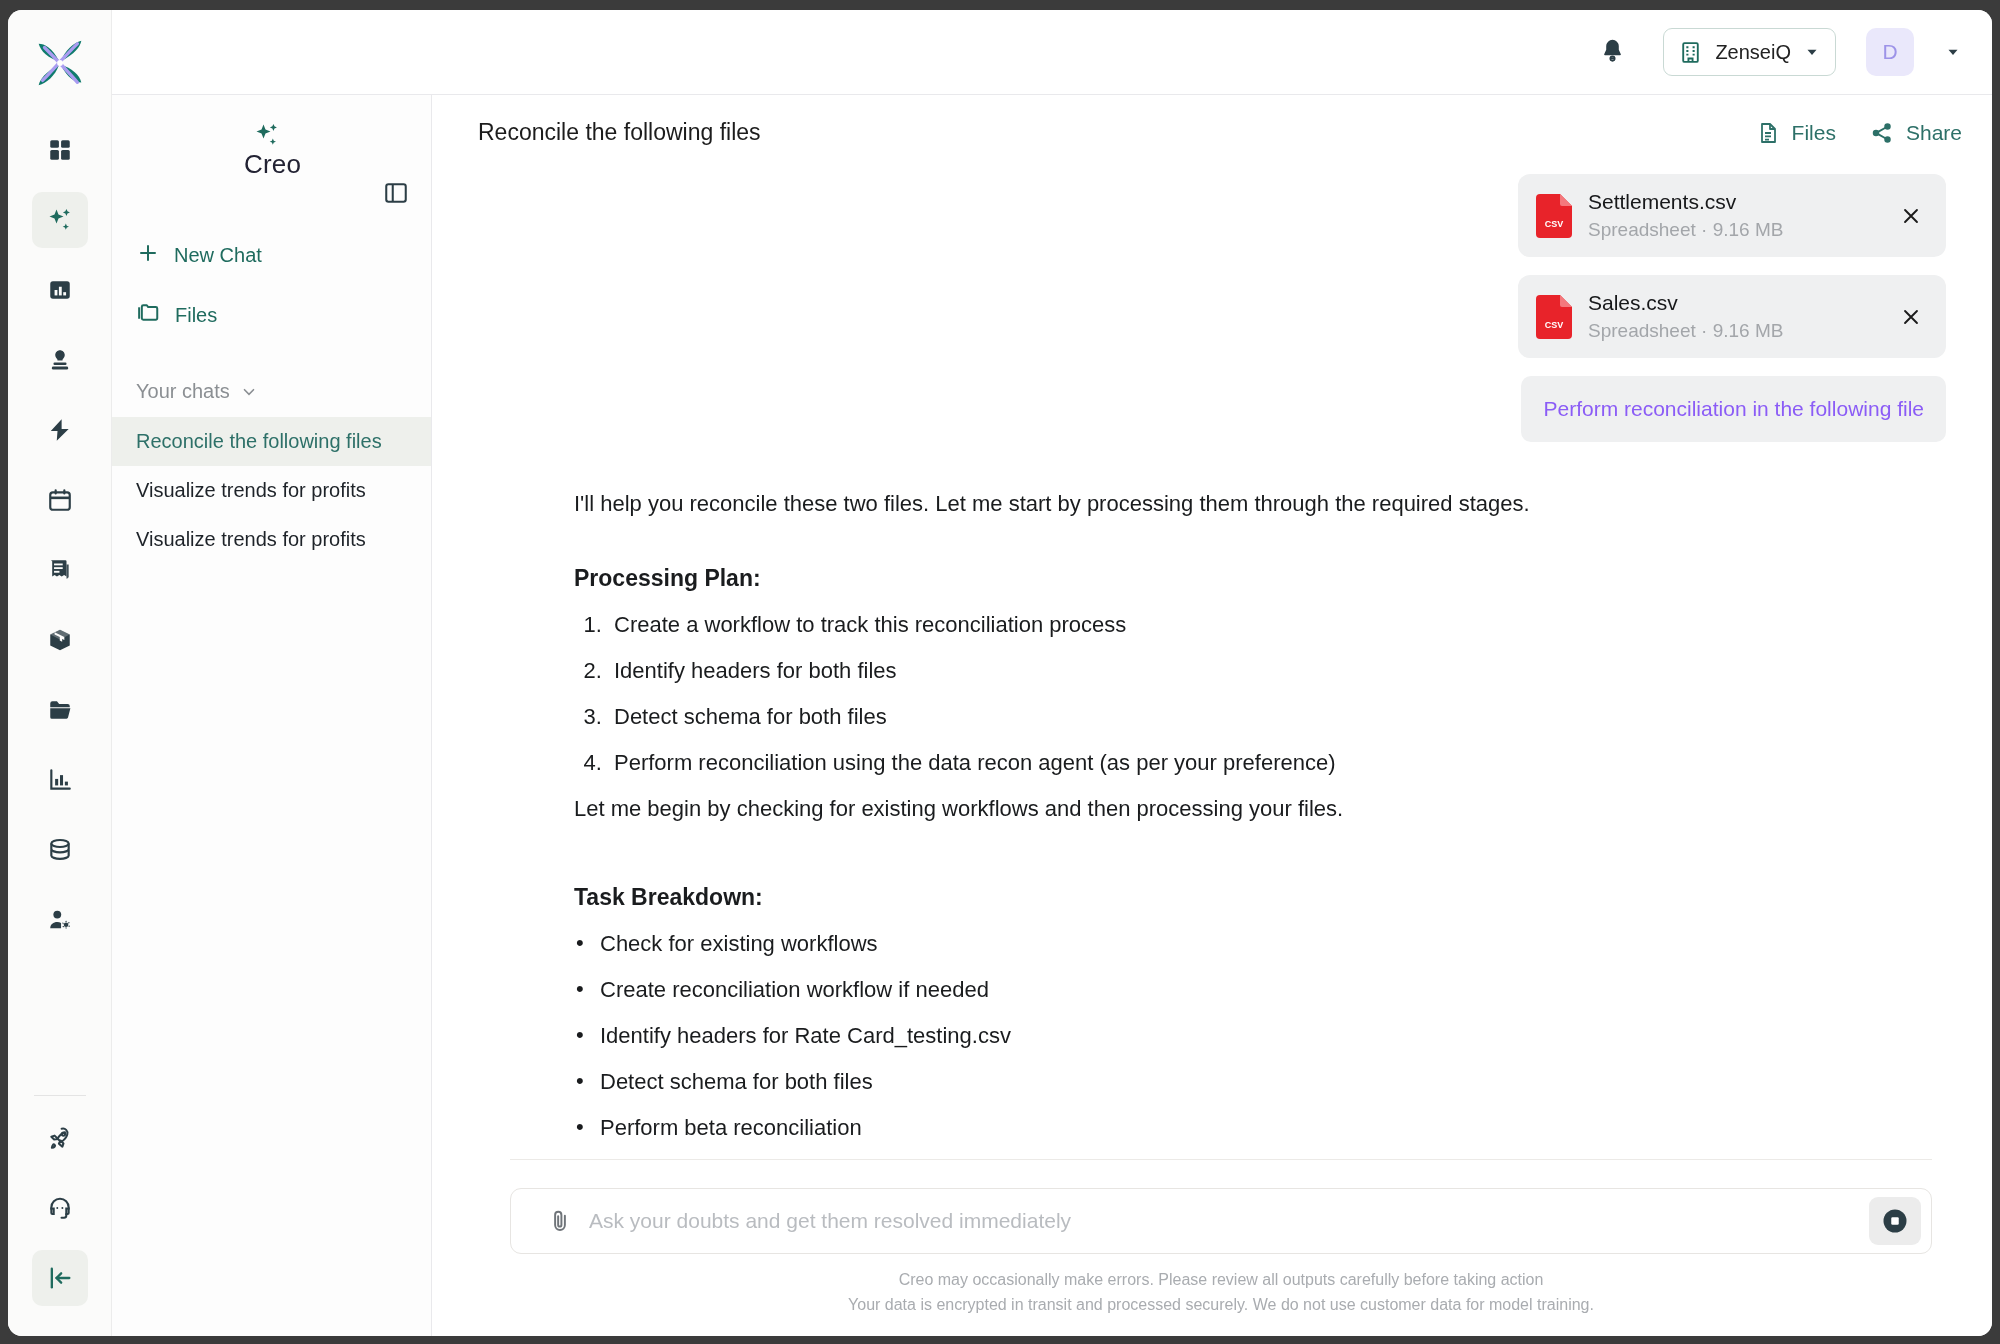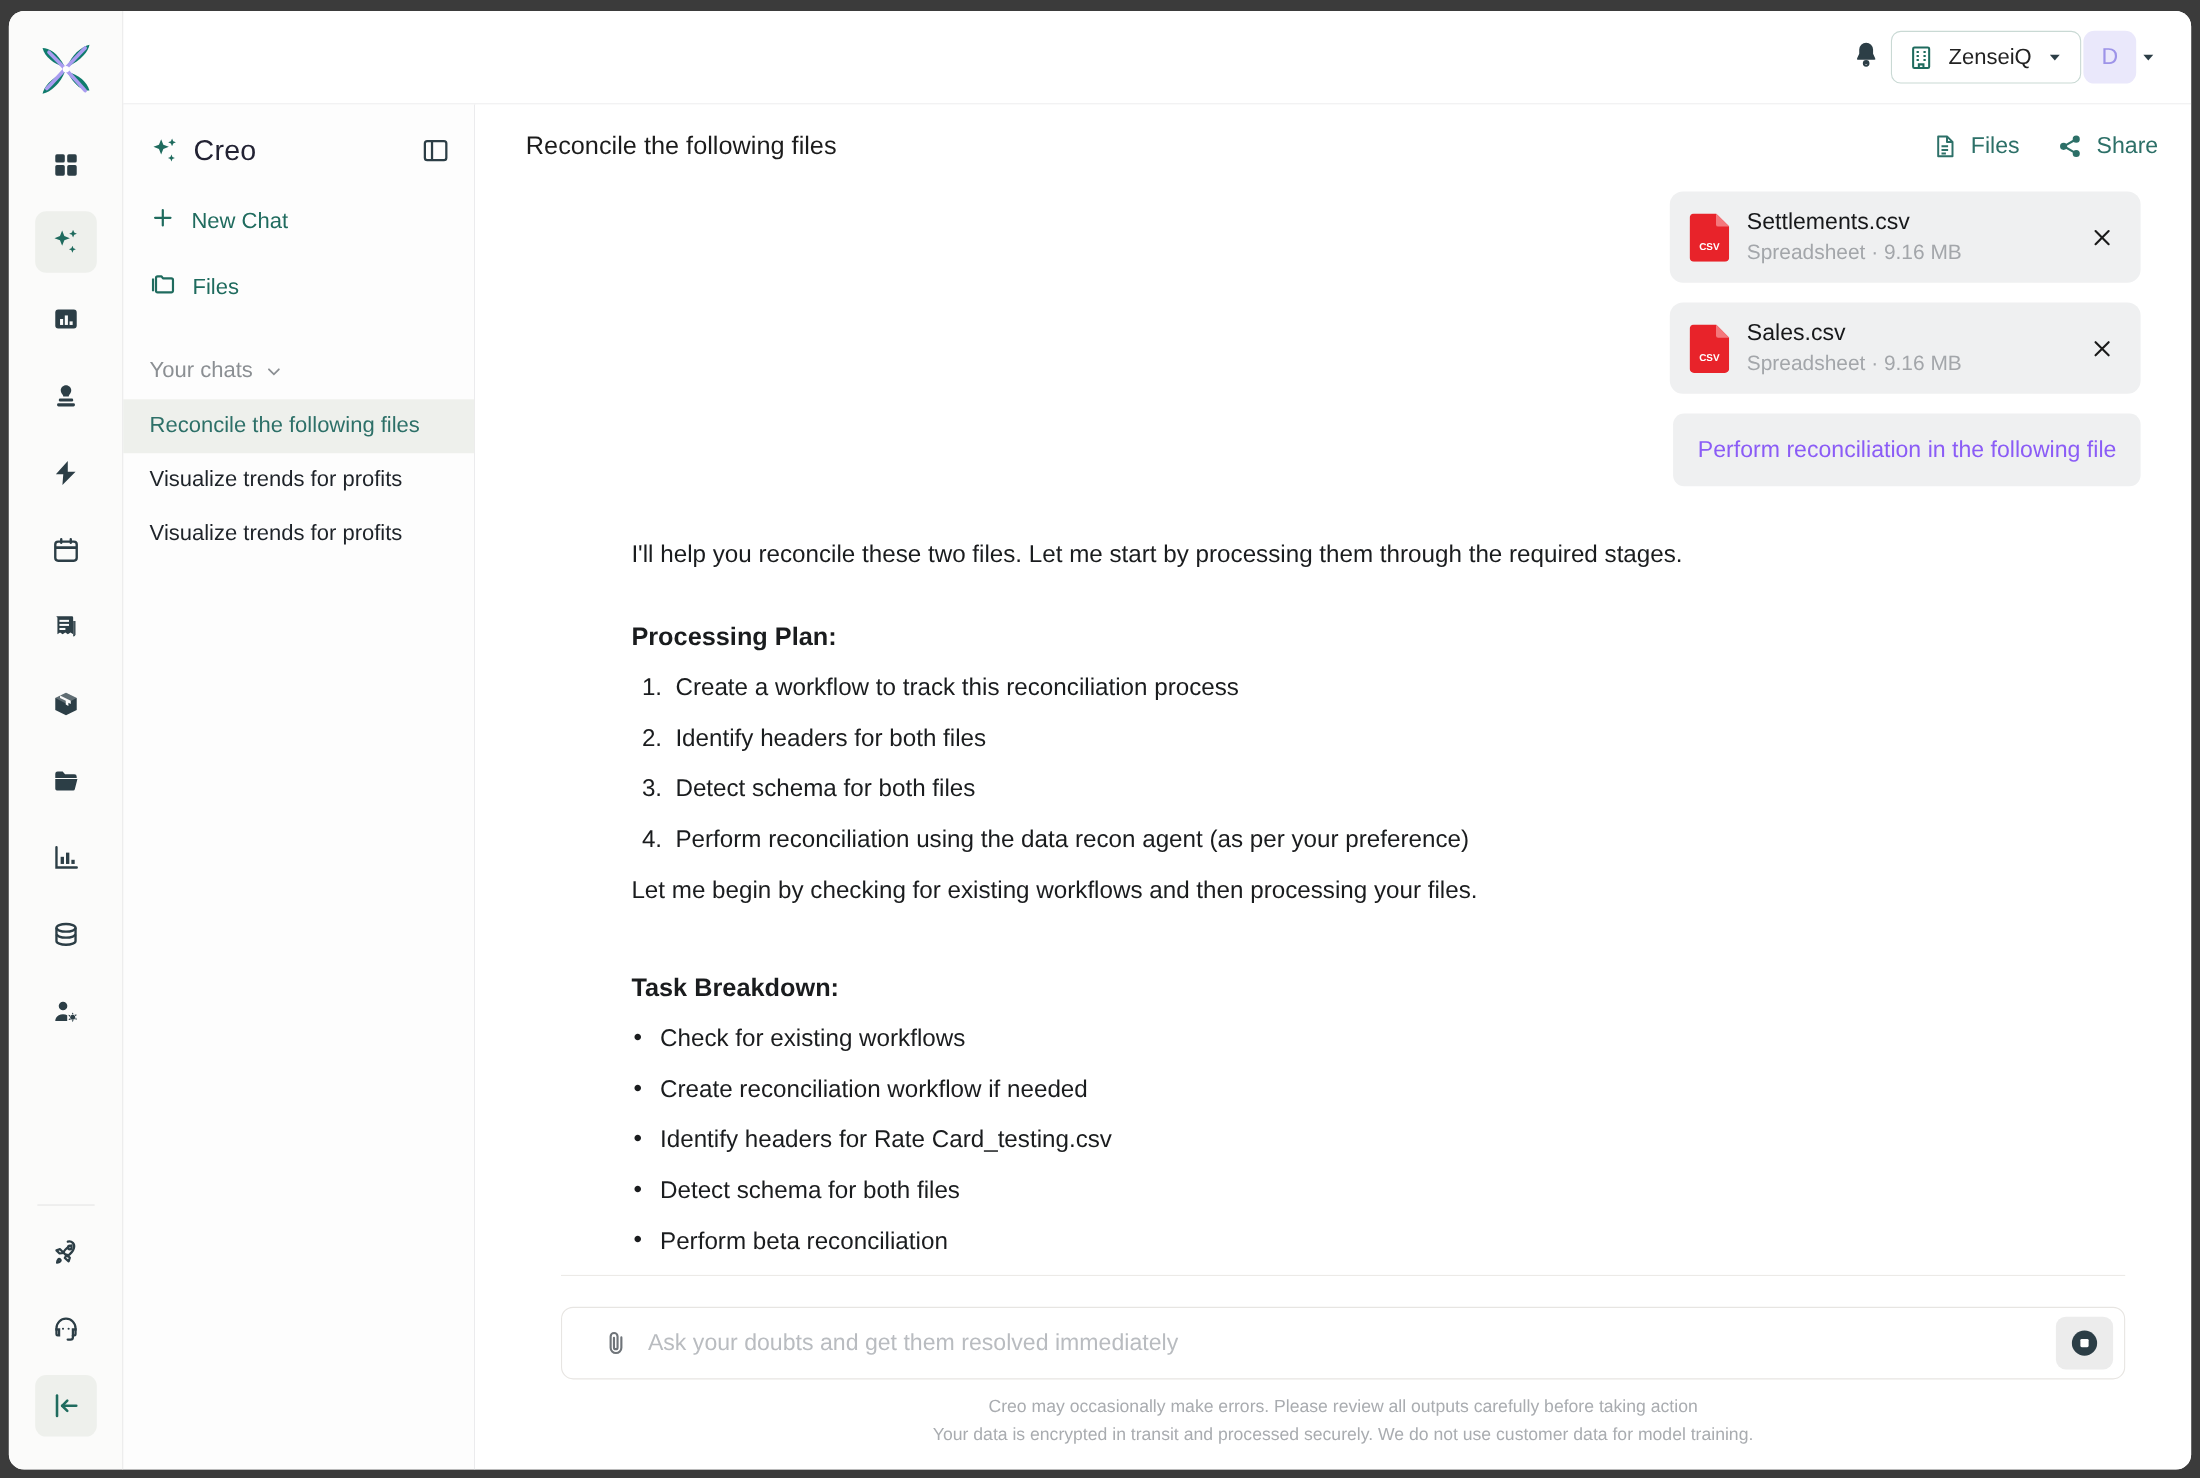--- a/index.html
+++ b/index.html
@@ -48,21 +48,21 @@
   
   .main-col { flex: 1 1 auto; display: flex; flex-direction: column; min-width: 0; }
 
   .topbar {
     height: 85px;
     background: #ffffff;
     border-bottom: 1px solid #e9e9ec;
     display: flex; align-items: center; justify-content: flex-end;
     padding-right: 30px;
     flex-shrink: 0;
-    gap: 2px;
+    gap: 30px;
   }
   .bell-btn { width: 42px; height: 42px; display: flex; align-items: center; justify-content: center; color: #2c3e46; }
   .org-chip {
     height: 48px;
     border: 1px solid #c9d9d4;
     border-radius: 9px;
     display: flex; align-items: center; gap: 12px;
     padding: 0 14px;
     color: #2f3b42;
     font-size: 20px;
@@ -84,20 +84,21 @@
     border-right: 1px solid #e9e9ec;
     background: #fdfdfd;
     flex-shrink: 0;
     padding: 26px 0 0 0;
     display: flex; flex-direction: column;
   }
   .creo-head {
     display: flex; align-items: center;
     padding: 0 22px 0 24px;
     margin-bottom: 28px;
+    flex-direction: column;
   }
   .creo-head .spark { color: #1f6b5e; display: flex; margin-right: 12px; }
   .creo-title { font-size: 26px; color: #223; letter-spacing: .2px; }
   .panel-toggle { margin-left: auto; color: #2c3e46; display: flex; }
 
   .side-action {
     display: flex; align-items: center; gap: 14px;
     padding: 0 24px;
     height: 42px;
     color: #1f6b5e;

